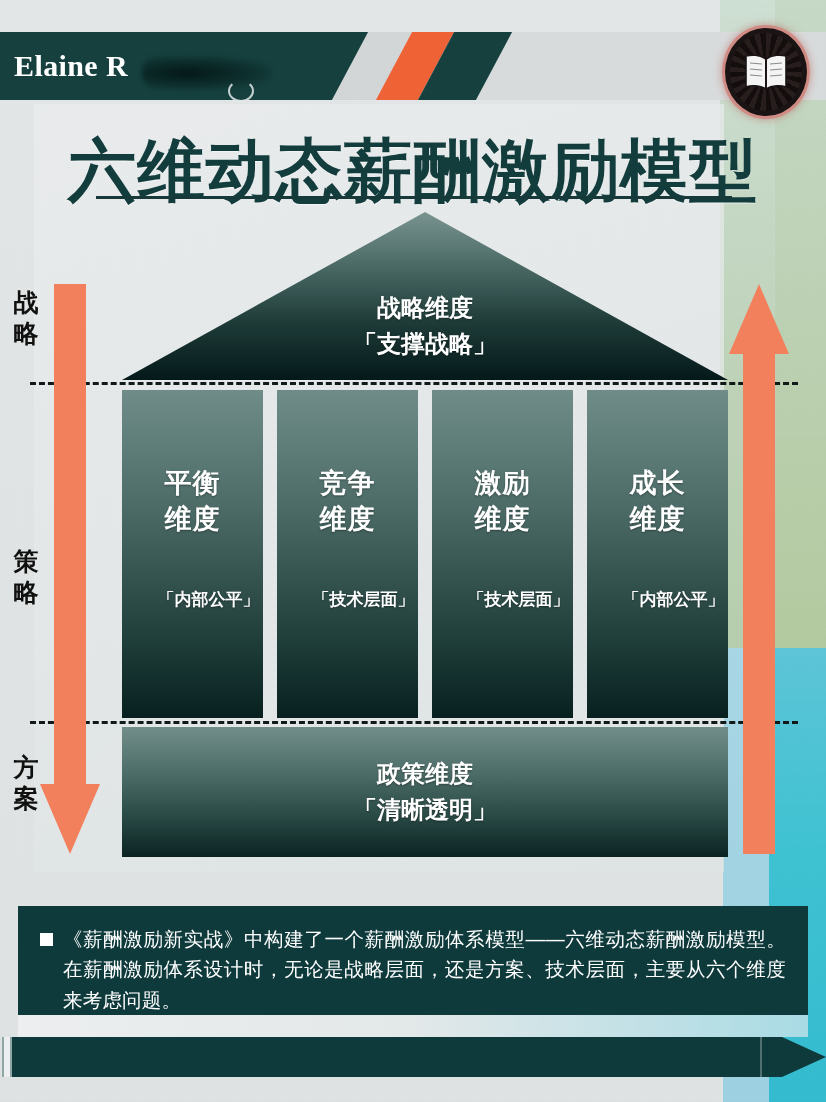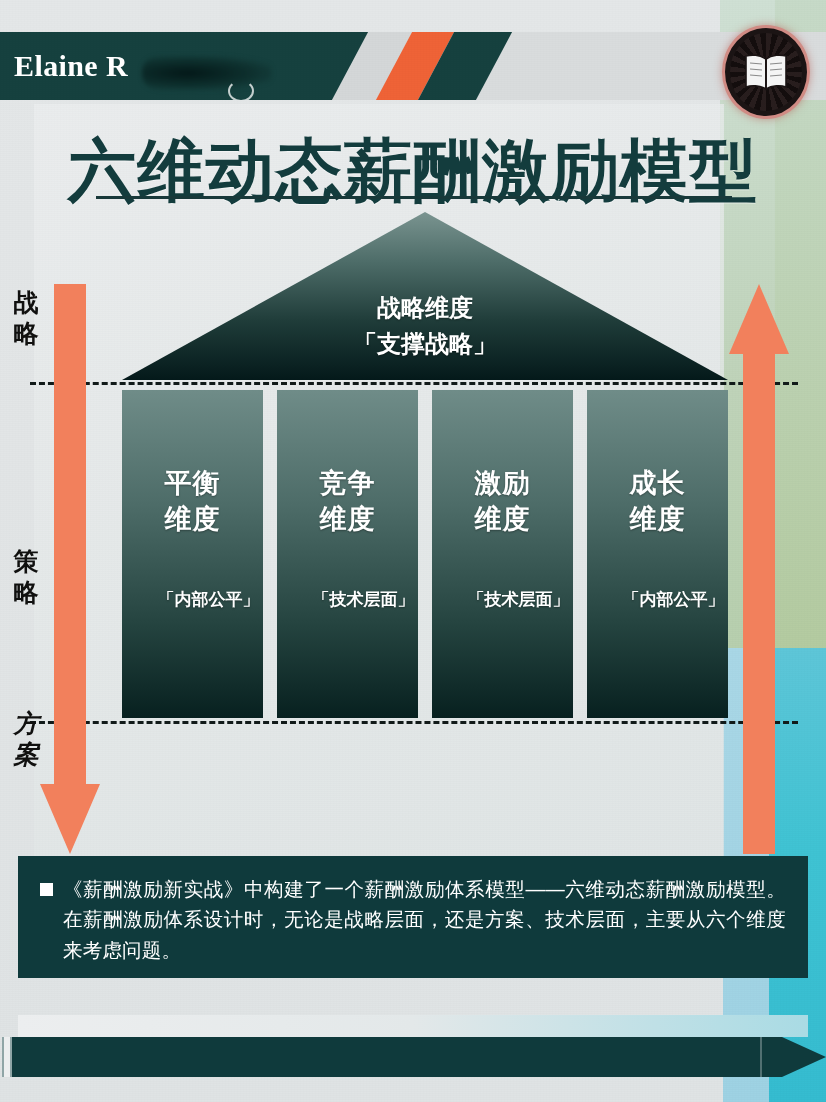--- a/index.html
+++ b/index.html
@@ -275,26 +275,26 @@
     width: 36px;
     color: #10100f;
     font-size: 25px;
     font-weight: 700;
     line-height: 1.22;
     text-align: center;
     z-index: 12;
   }
   .stage-1 { top: 287px; }
   .stage-2 { top: 534px; margin-top: 12px; }
-  .stage-3 { top: 708px; font-style: italic; }
+  .stage-3 { top: 752px; }
 
   
   .note {
     position: absolute;
-    left: 18px; top: 856px;
+    left: 18px; top: 906px;
     width: 790px; height: 122px;
     background: #0f3a3c;
     z-index: 10;
     box-sizing: border-box;
     padding: 18px 22px 14px 22px;
   }
   .note-row { display: flex; gap: 10px; }
   .note-bullet {
     flex: 0 0 auto;
     width: 13px; height: 13px;
@@ -413,20 +413,26 @@
     </div>
     <div class="pillar">
       <div class="pillar-title">
         <div>成长</div>
         <div>维度</div>
       </div>
       <div class="pillar-sub">「内部公平」</div>
     </div>
   </div>
 
+  <div class="base">
+    <div class="base-text">
+      <div>政策维度</div>
+      <div>「清晰透明」</div>
+    </div>
+  </div>
 
   <div style="position:absolute; left:40px; top:284px; width:60px; height:570px; z-index:11;">
     <svg class="arrow-down" style="left:0; top:0;" viewBox="0 0 60 570" preserveAspectRatio="none">
       <polygon points="14,0 46,0 46,500 60,500 30,570 0,500 14,500" fill="#f2805c"></polygon>
     </svg>
     <div class="arrow-label">
       <div>决</div>
       <div>定</div>
     </div>
   </div>

